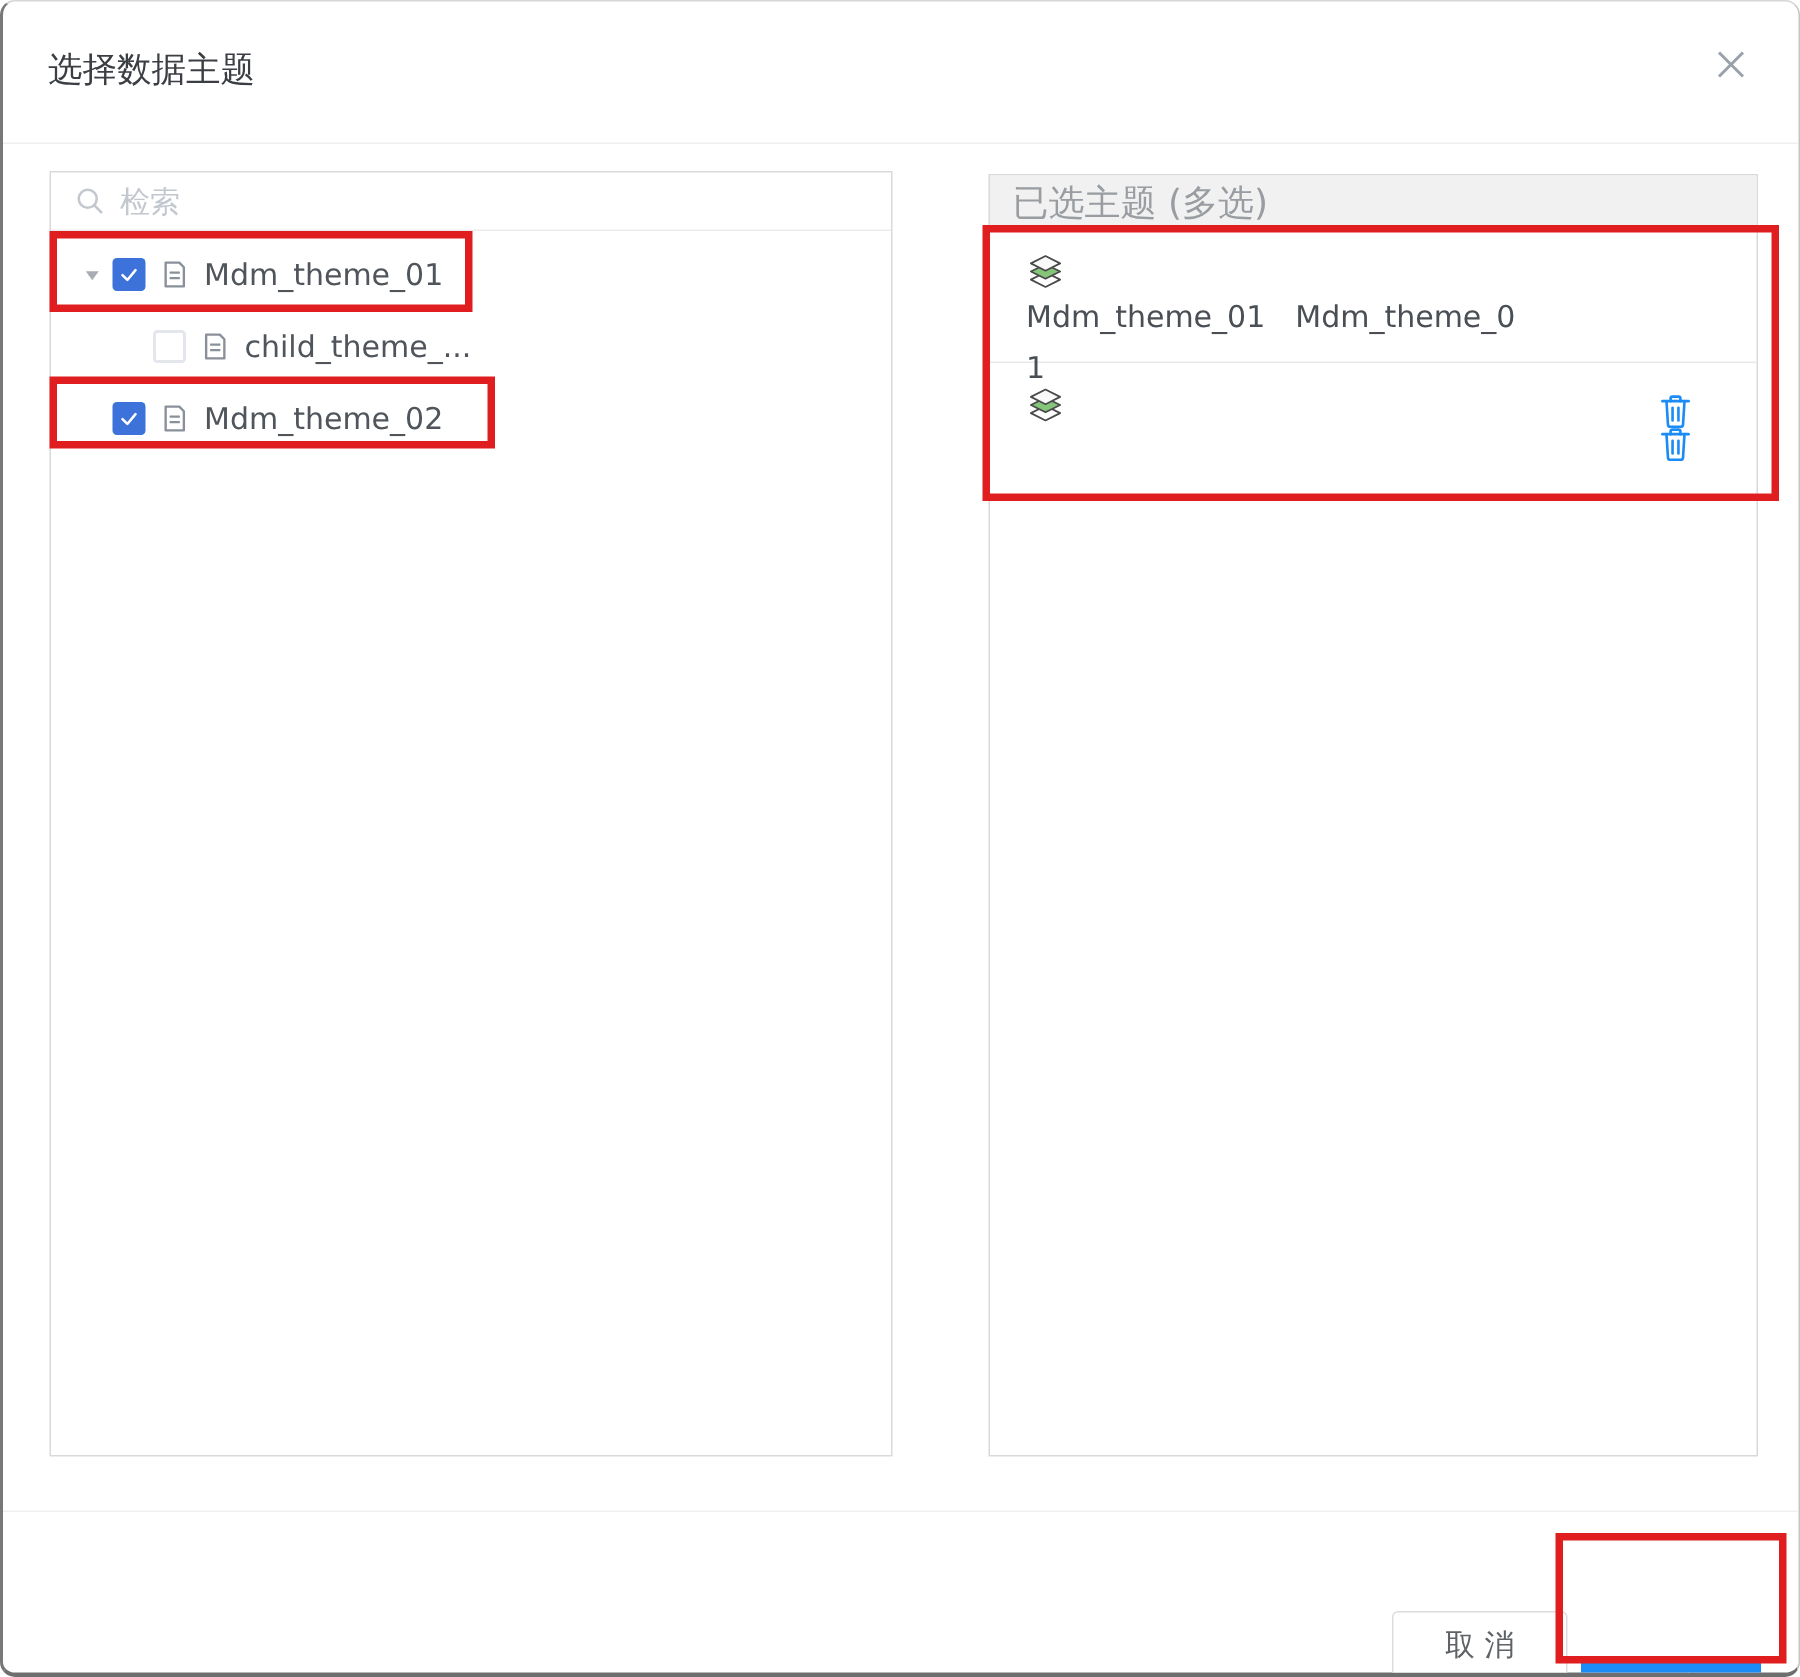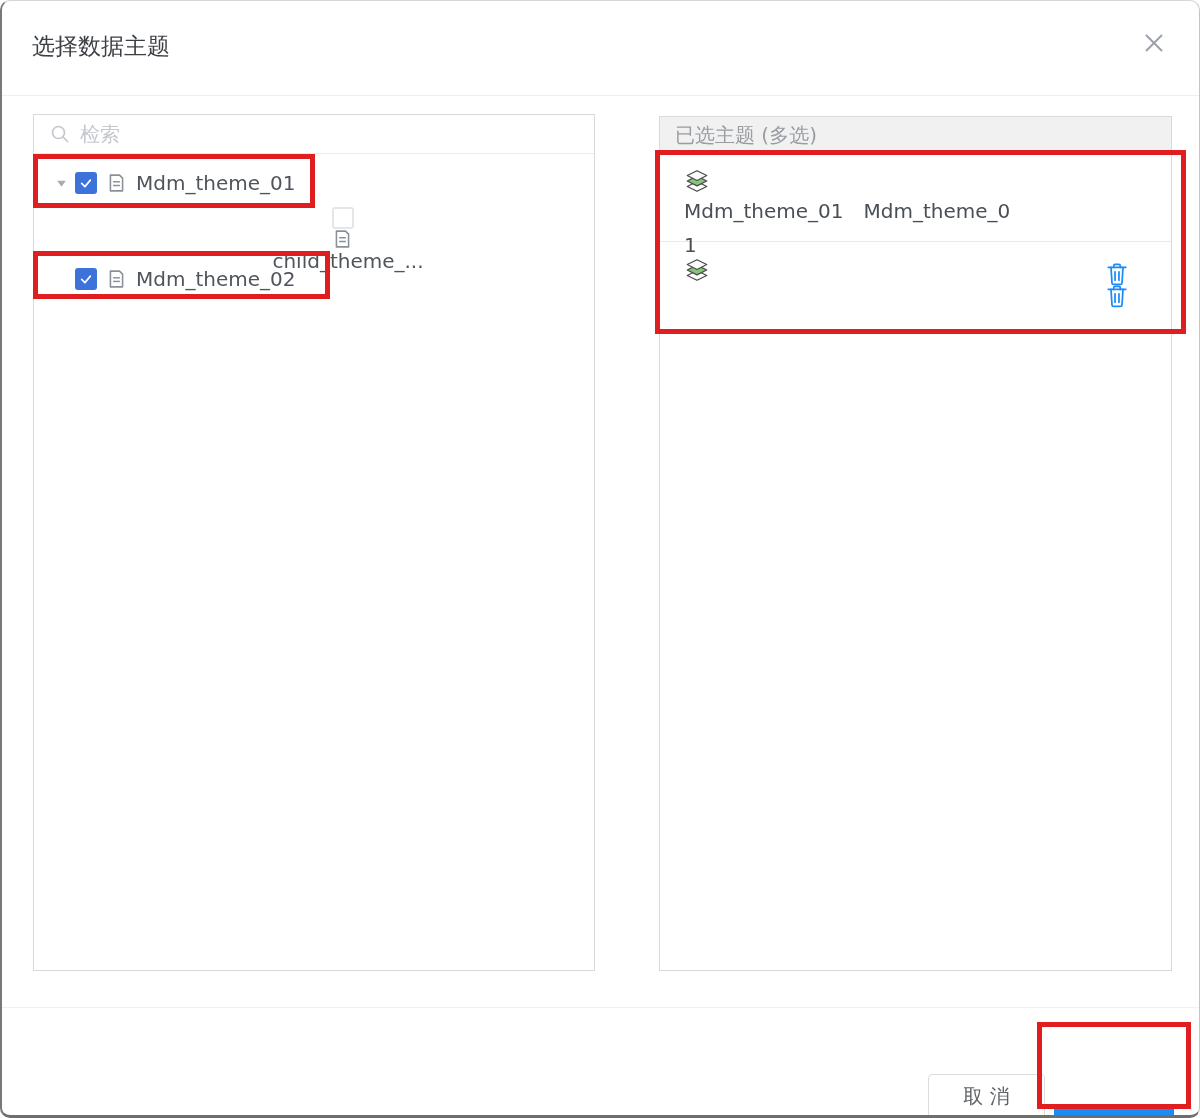--- a/index.html
+++ b/index.html
@@ -50,21 +50,21 @@
     font-family: inherit;
   }
   .search-input::placeholder { color: #c3c7ce; }
 
   .tree { padding-top: 5px; }
   .tree-row {
     display: flex; align-items: center; height: 48px;
     padding-left: 21px; font-size: 20px; color: #50555c;
     cursor: pointer;
   }
-  .tree-row.child { padding-left: 68px; flex-direction: column; }
+  .tree-row.child { padding-left: 68px; }
   .caret { width: 14px; margin-right: 6px; display:flex; align-items:center; }
   .caret.hidden { visibility: hidden; }
   .cbx {
     width: 22px; height: 22px; border-radius: 3px;
     margin-right: 11px; flex: 0 0 auto;
     display:flex; align-items:center; justify-content:center;
   }
   .cbx.checked { background: var(--checkbox, #3c72d9); }
   .cbx.unchecked { background:#fff; border: 2px solid #e3e6ea; }
   .doc-ic { width: 17px; margin-right: 11px; display:flex; }
@@ -72,21 +72,21 @@
 
   
   .right-panel {
     position: absolute; left: 657px; top: 115px;
     width: 513px; height: 855px;
     border: 1px solid #d9d9d9; background: #fff;
   }
   .rp-header {
     height: 36px; background: #f1f1f1;
     display: flex; align-items: center; padding-left: 15px;
-    font-size: 20px; color: #999da1;
+    font-size: 24px; color: #999da1;
   }
   .sel-item {
     height: 89px; border-bottom: 1px solid #e9e9e9;
     display: flex; align-items: flex-start;
     padding: 13px 0 0 24px;
     flex-direction: column;
   }
   .layers-ic { width: 26px; height: 26px; margin-right: 22px; margin-top: 2px; flex:0 0 auto; }
   .sel-text {
     width: 334px; font-size: 20px; line-height: 34px; color: #4a4f55;

